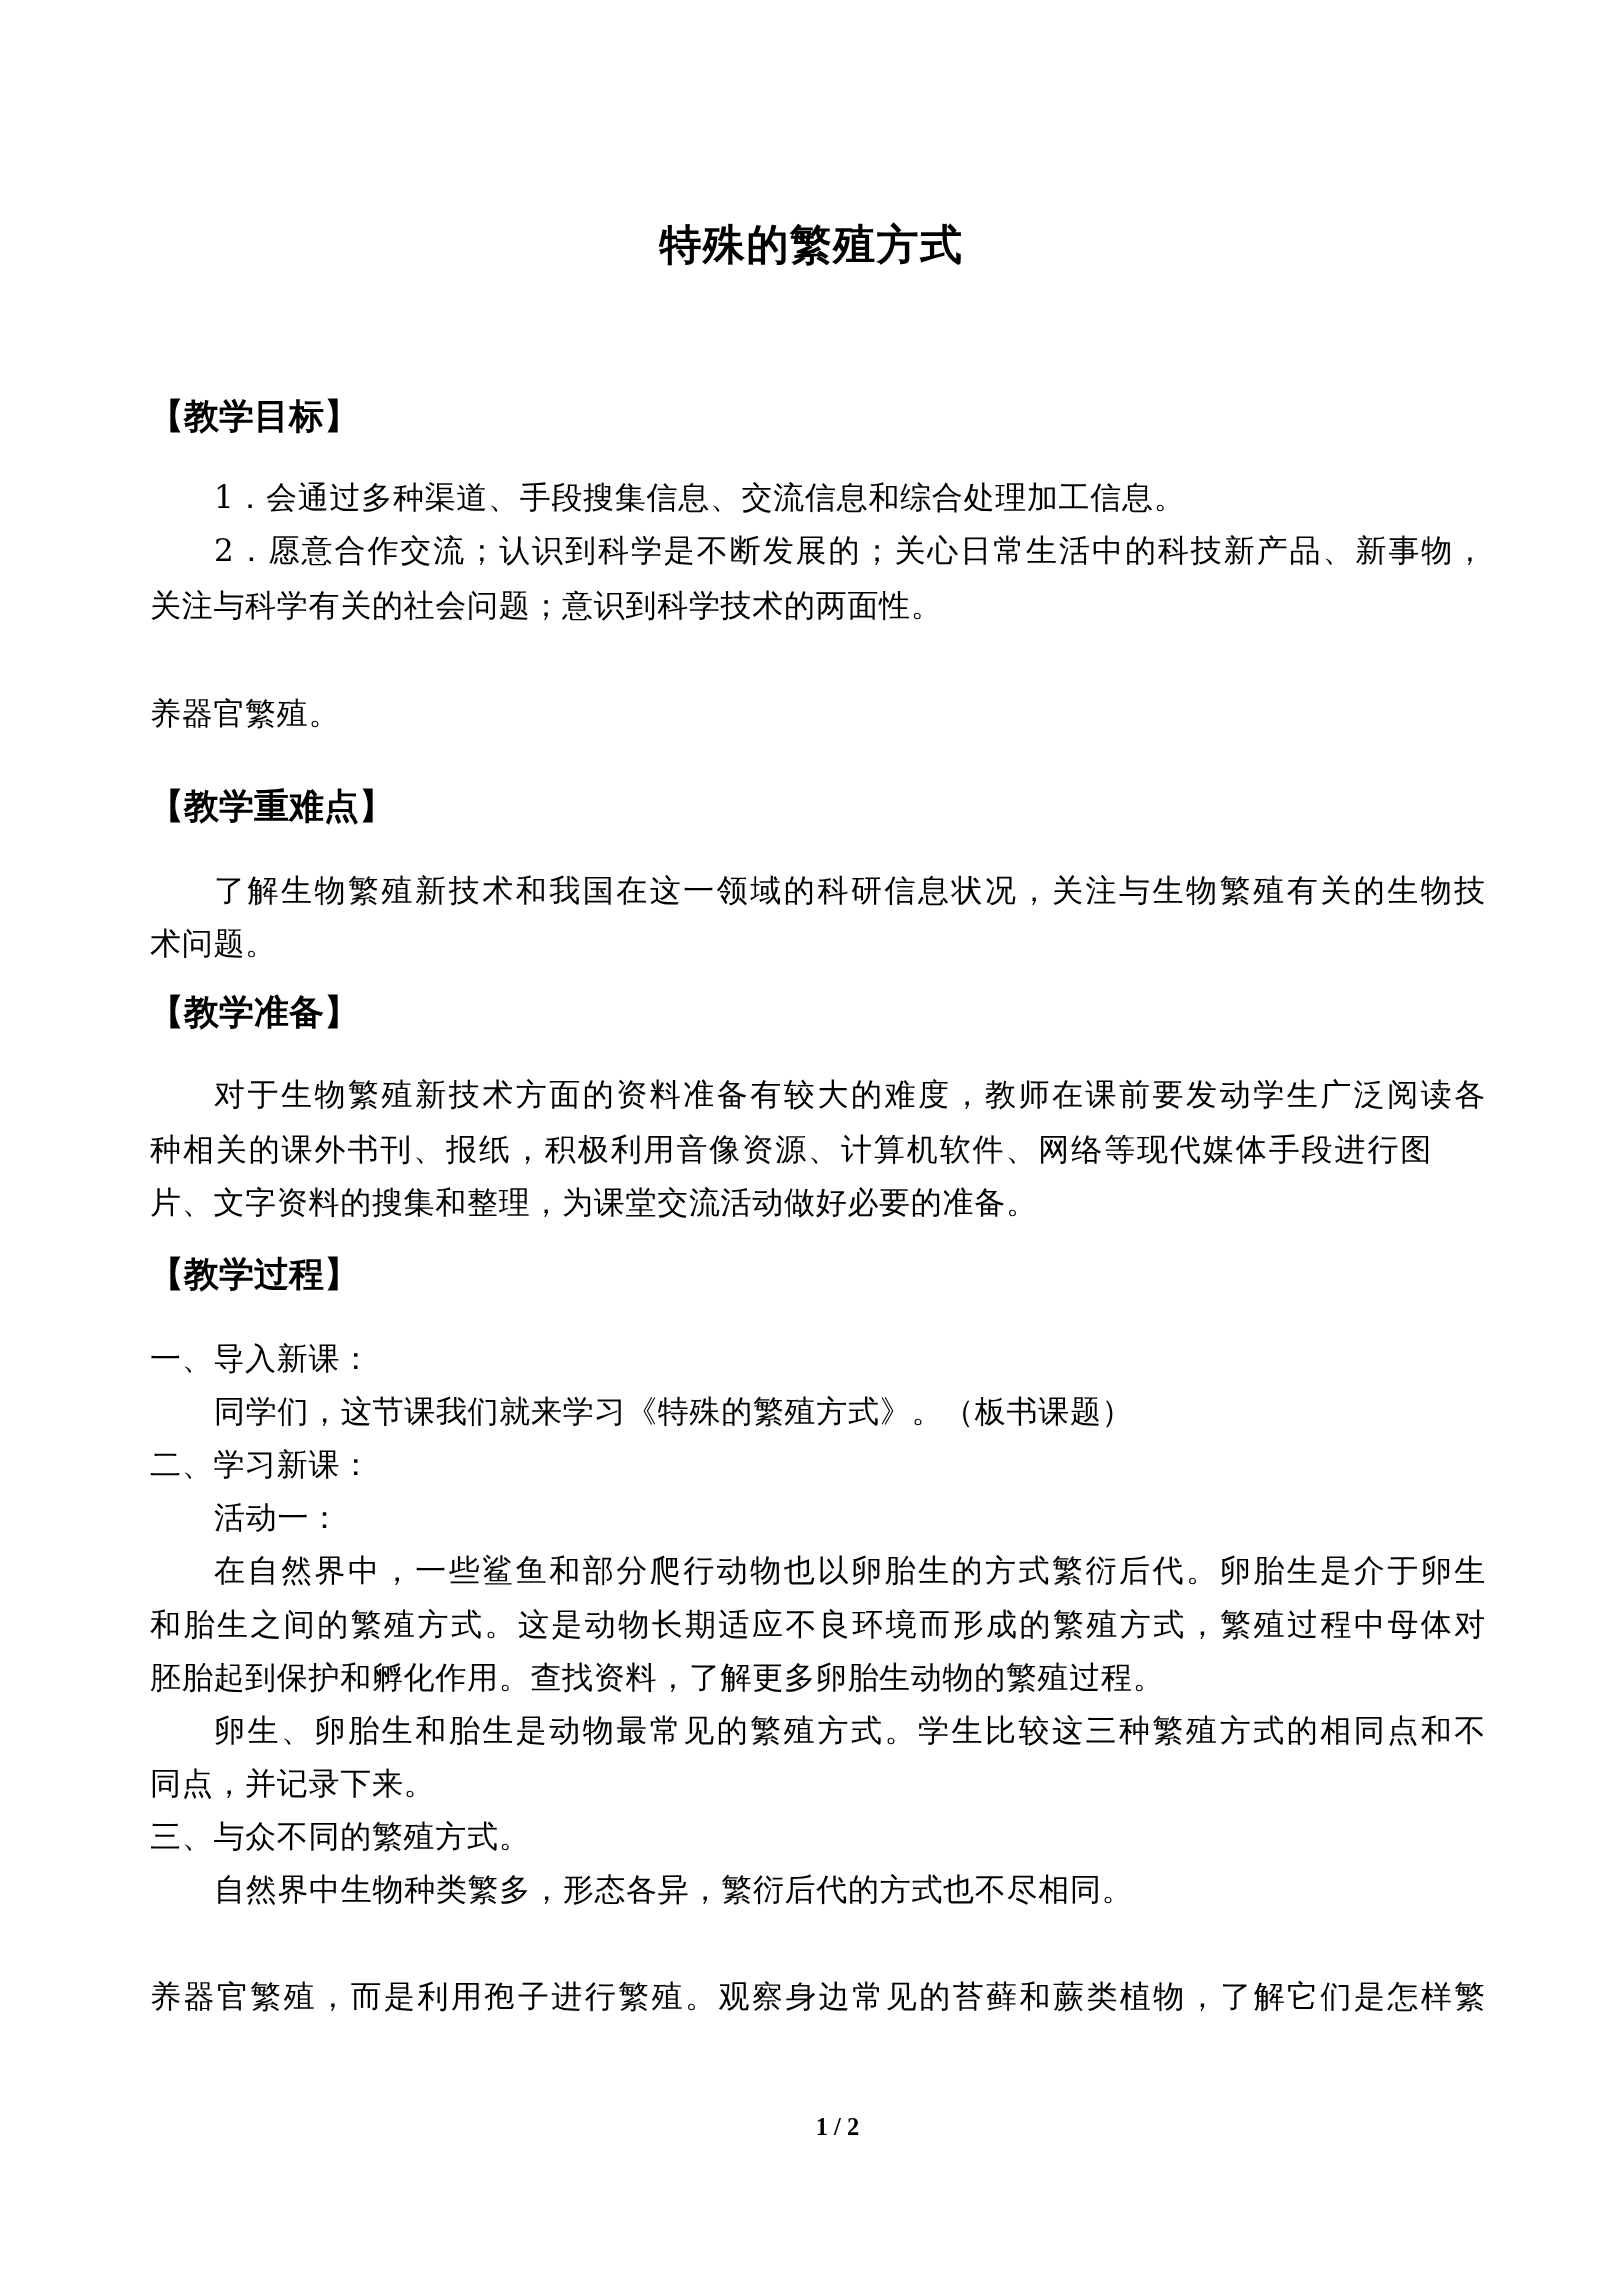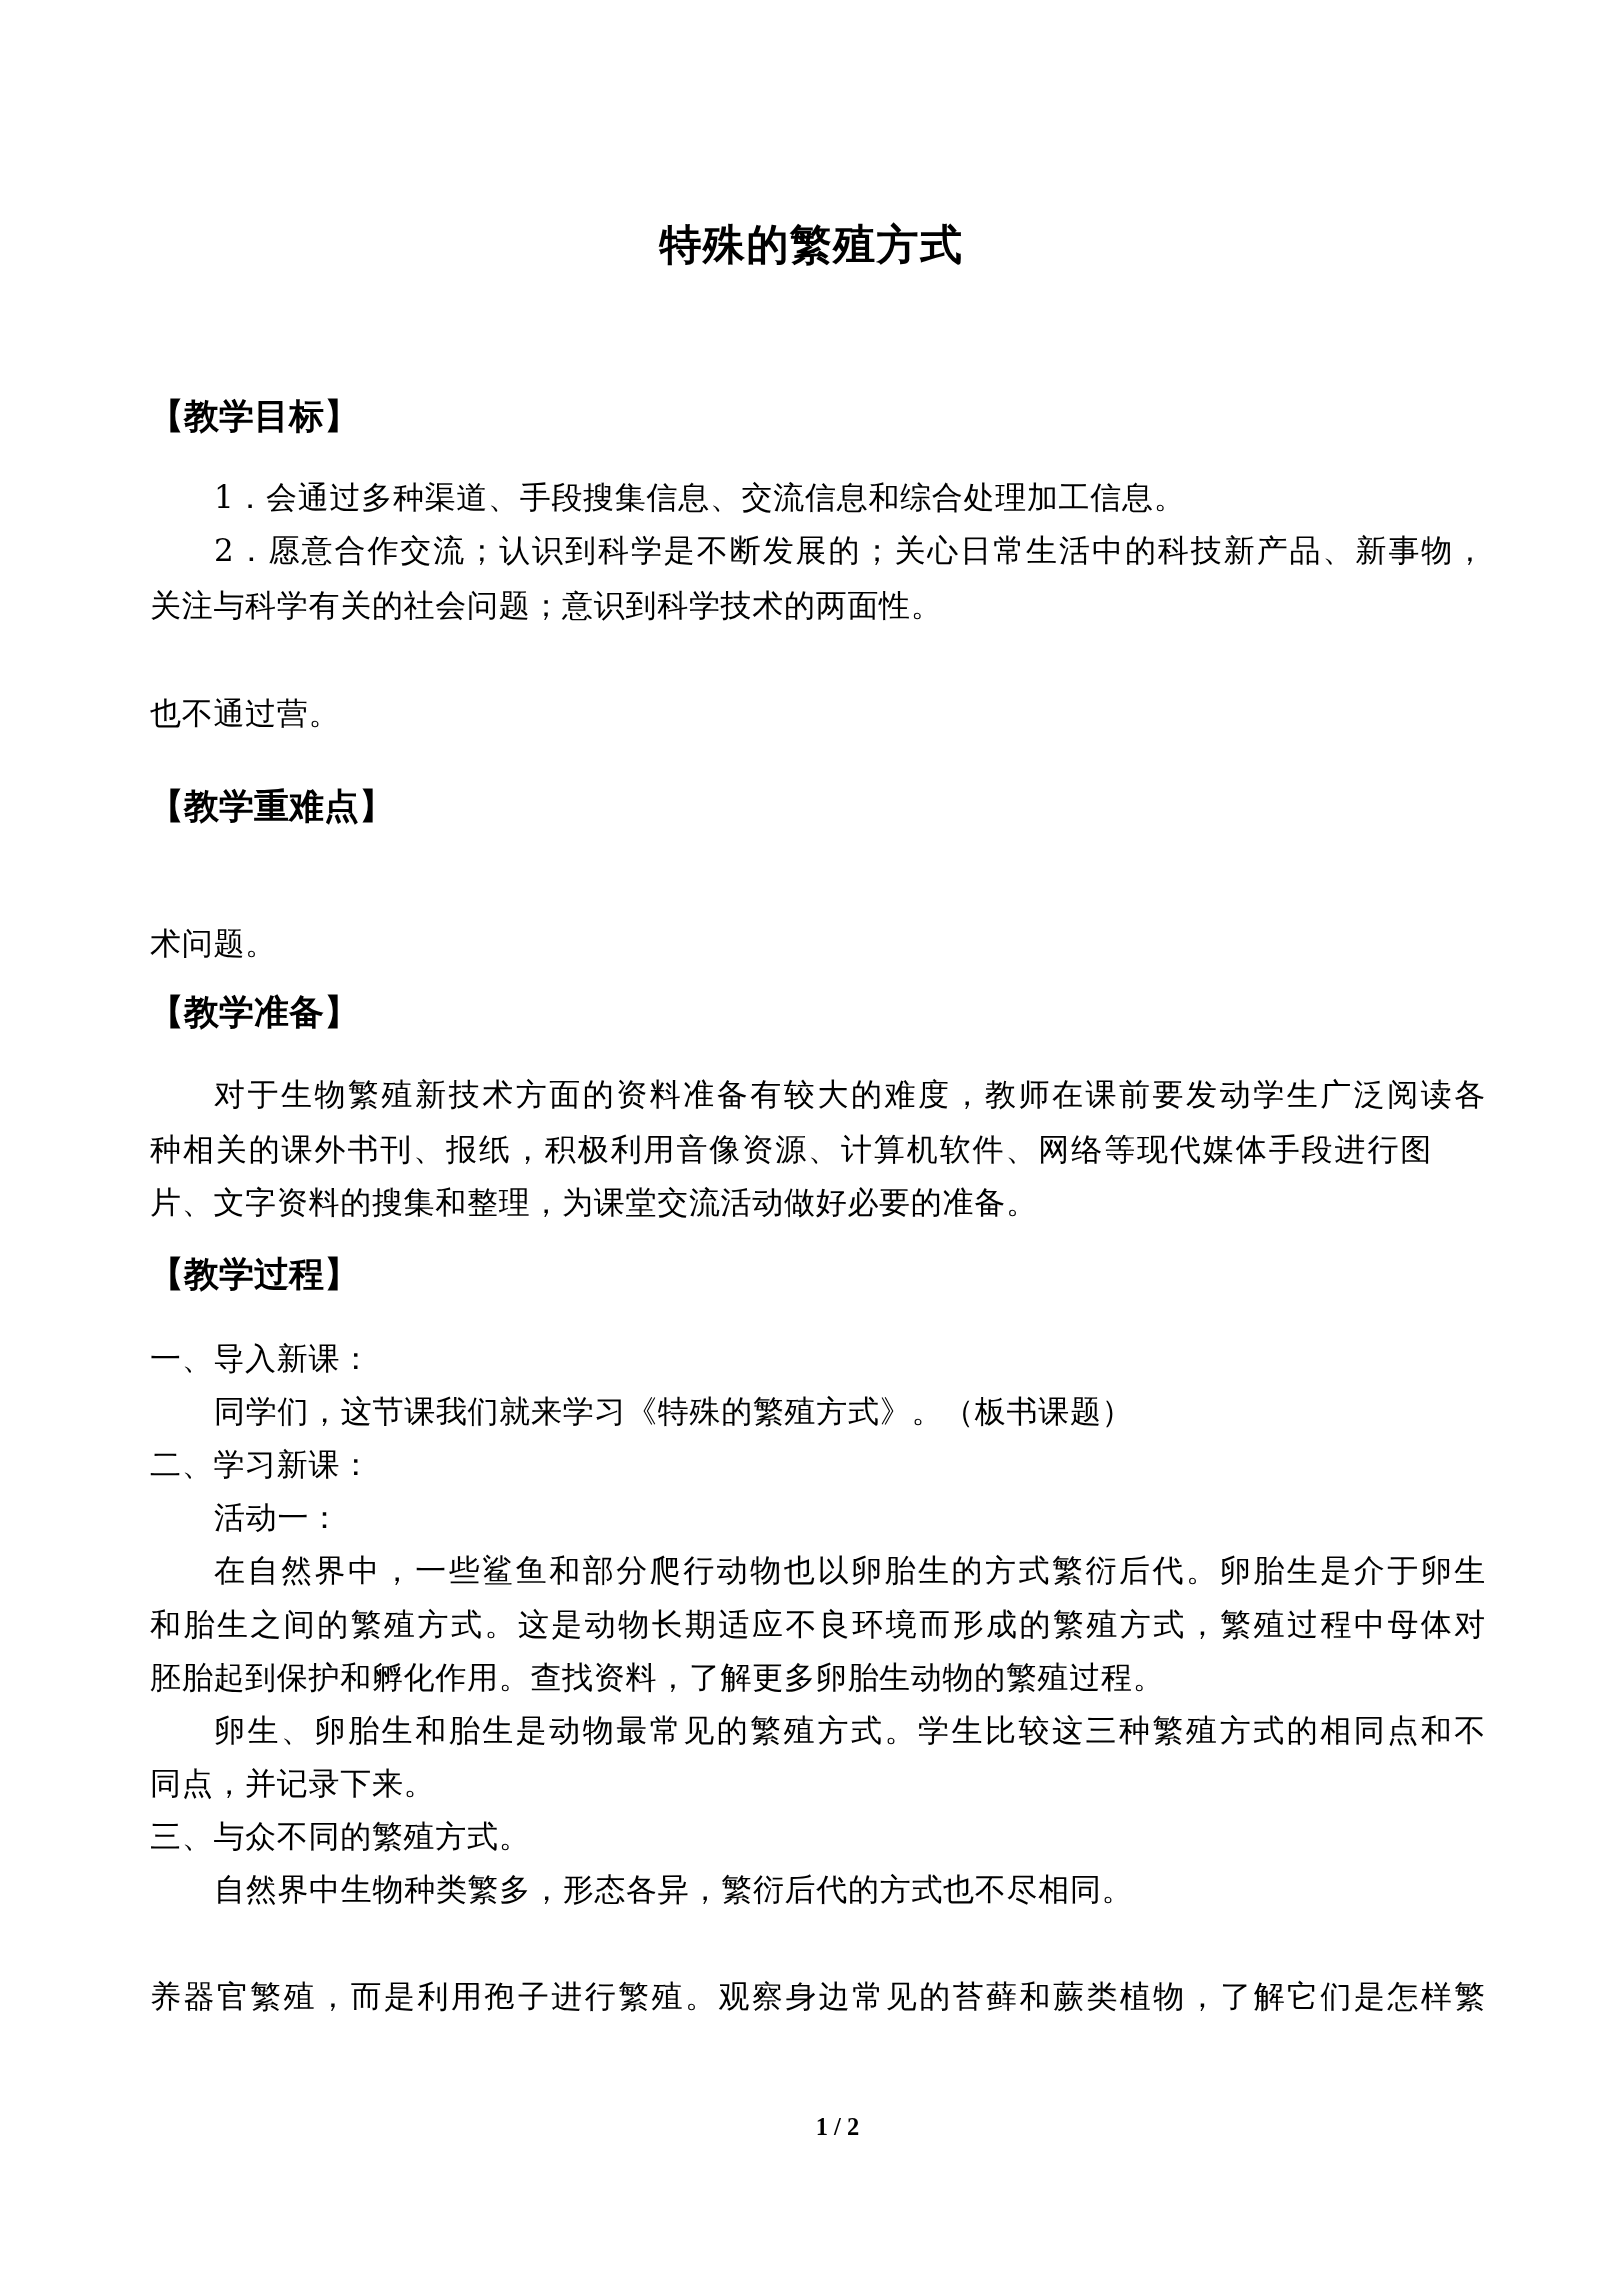--- a/index.html
+++ b/index.html
@@ -38,23 +38,24 @@
 <body>
 
 <div class="page">
 
   <div class="title">特殊的繁殖方式</div>
 
   <div class="heading" style="top:394px;">【教学目标】</div>
   <div class="line indent" style="top:477px;">1．会通过多种渠道、手段搜集信息、交流信息和综合处理加工信息。</div>
   <div class="line indent just" style="top:530px; width:1272px;">2．愿意合作交流；认识到科学是不断发展的；关心日常生活中的科技新产品、新事物，</div>
   <div class="line" style="top:585px;">关注与科学有关的社会问题；意识到科学技术的两面性。</div>
-  <div class="line" style="top:693px;">也不通过营。</div>
+  <div class="line" style="top:693px;">养器官繁殖。</div>
 
   <div class="heading" style="top:784px;">【教学重难点】</div>
+  <div class="line indent just" style="top:870px; width:1272px;">了解生物繁殖新技术和我国在这一领域的科研信息状况，关注与生物繁殖有关的生物技</div>
   <div class="line" style="top:923px;">术问题。</div>
 
   <div class="heading" style="top:990px;">【教学准备】</div>
   <div class="line indent just" style="top:1074px; width:1272px;">对于生物繁殖新技术方面的资料准备有较大的难度，教师在课前要发动学生广泛阅读各</div>
   <div class="line just" style="top:1129px; width:1282px;">种相关的课外书刊、报纸，积极利用音像资源、计算机软件、网络等现代媒体手段进行图</div>
   <div class="line" style="top:1182px;">片、文字资料的搜集和整理，为课堂交流活动做好必要的准备。</div>
 
   <div class="heading" style="top:1252px;">【教学过程】</div>
   <div class="line" style="top:1338px;">一、导入新课：</div>
   <div class="line indent" style="top:1391px;">同学们，这节课我们就来学习《特殊的繁殖方式》。（板书课题）</div>

